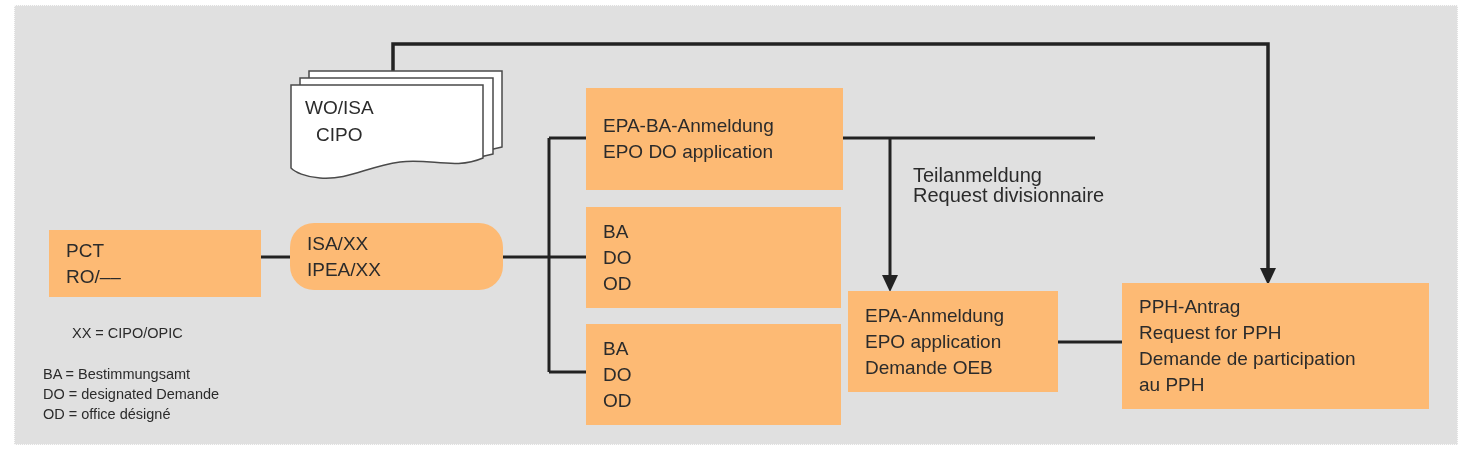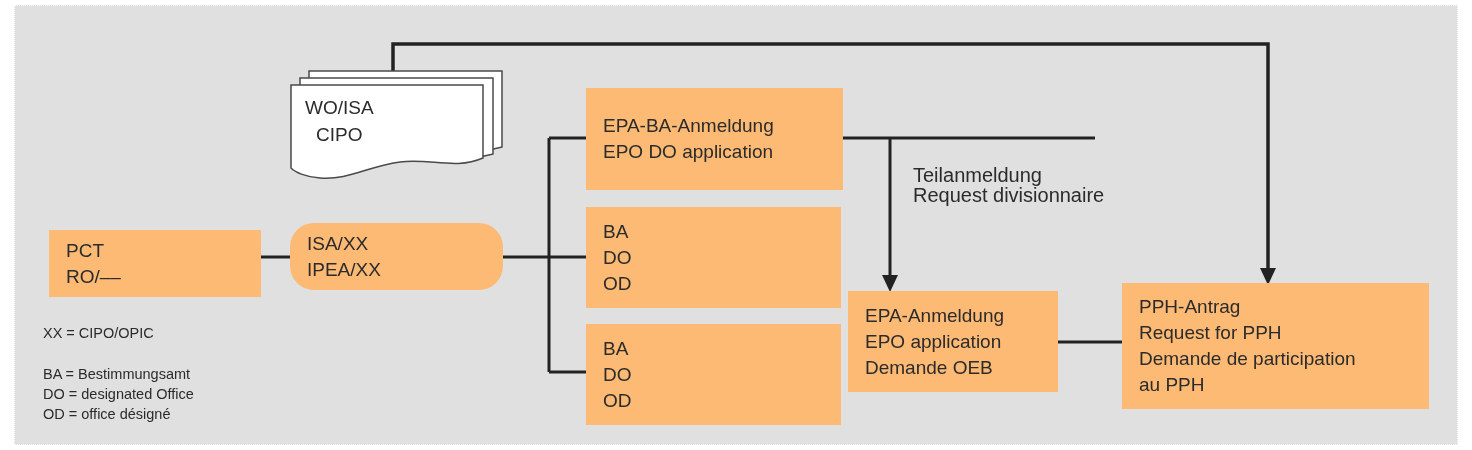--- a/index.html
+++ b/index.html
@@ -29,21 +29,21 @@
   .box-pph   {left:1122px;top:283px; width:307px; height:126px;}
   .doc-label{
     position:absolute;left:305px;top:94px;
     font-size:19px;line-height:27px;white-space:nowrap;text-align:center;
   }
   .annotation{
     position:absolute;left:913px;top:165px;
     font-size:20px;line-height:20px;white-space:nowrap;
   }
   .legend{position:absolute;left:43px;top:323px;font-size:14.5px;line-height:20px;white-space:nowrap;}
-  .legend-first{margin-bottom:21px;}
+  .legend-first{margin-bottom:21px;margin-left:29px;}
 </style>
 </head>
 <body>
 
 <div class="stage">
 
   <div class="panel"></div>
 
   <svg class="wires" viewBox="0 0 1472 450">
 
@@ -118,17 +118,17 @@
     </div>
 
   <div class="annotation">
       <span class="tl">Teilanmeldung</span>
       <span class="tl">Request divisionnaire</span>
     </div>
 
   <div class="legend">
     <div class="legend-first">XX = CIPO/OPIC</div>
     <div>BA = Bestimmungsamt</div>
-    <div>DO = designated Office</div>
+    <div>DO = designated Demande</div>
     <div>OD = office désigné</div>
   </div>
 
 </div>
 
 </body></html>

